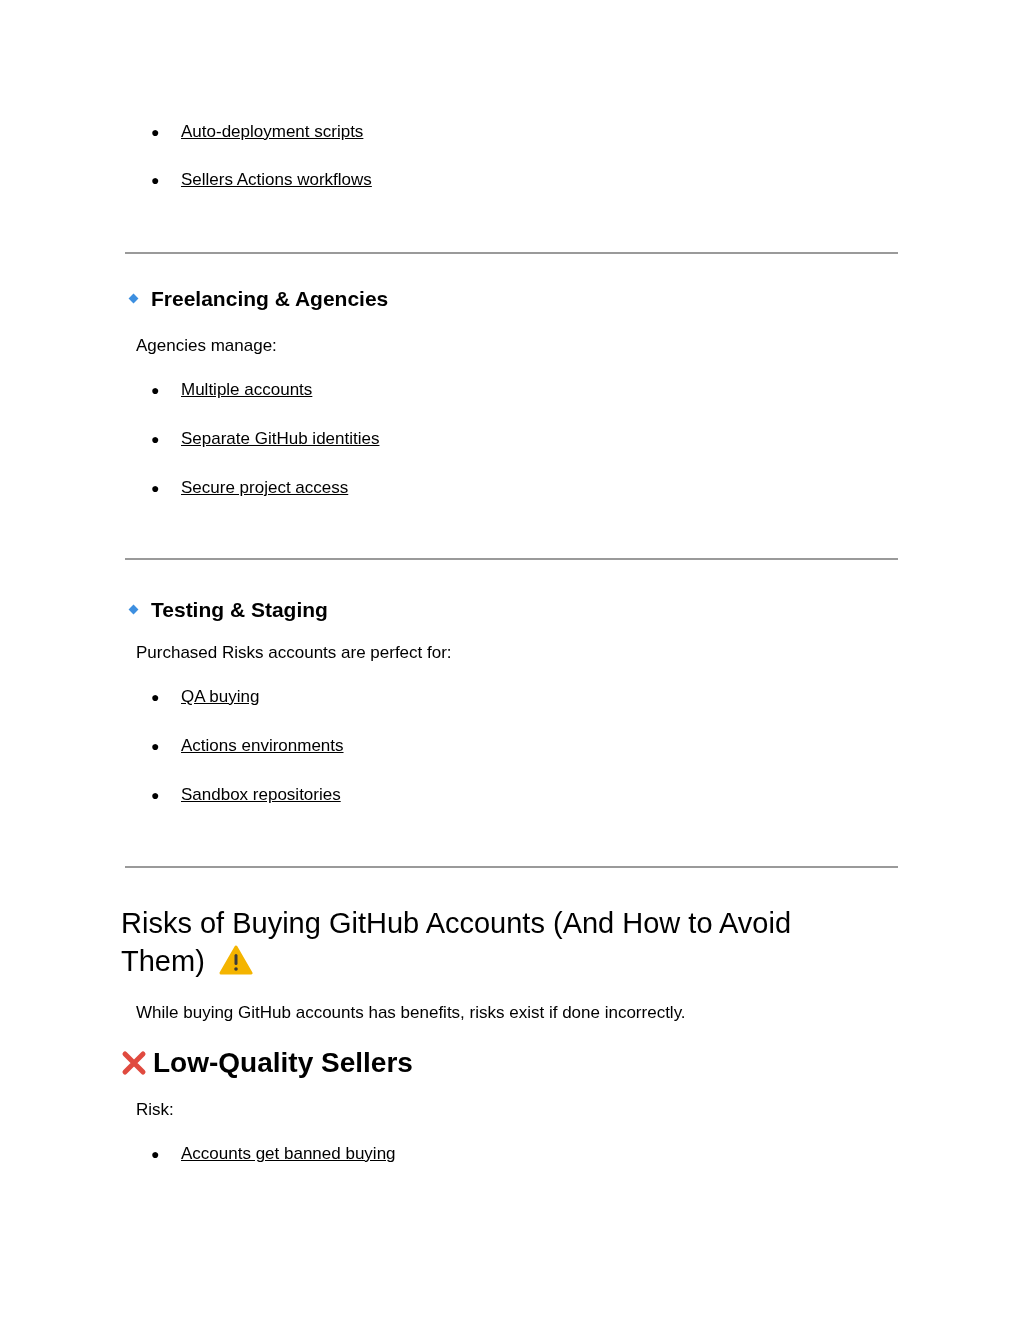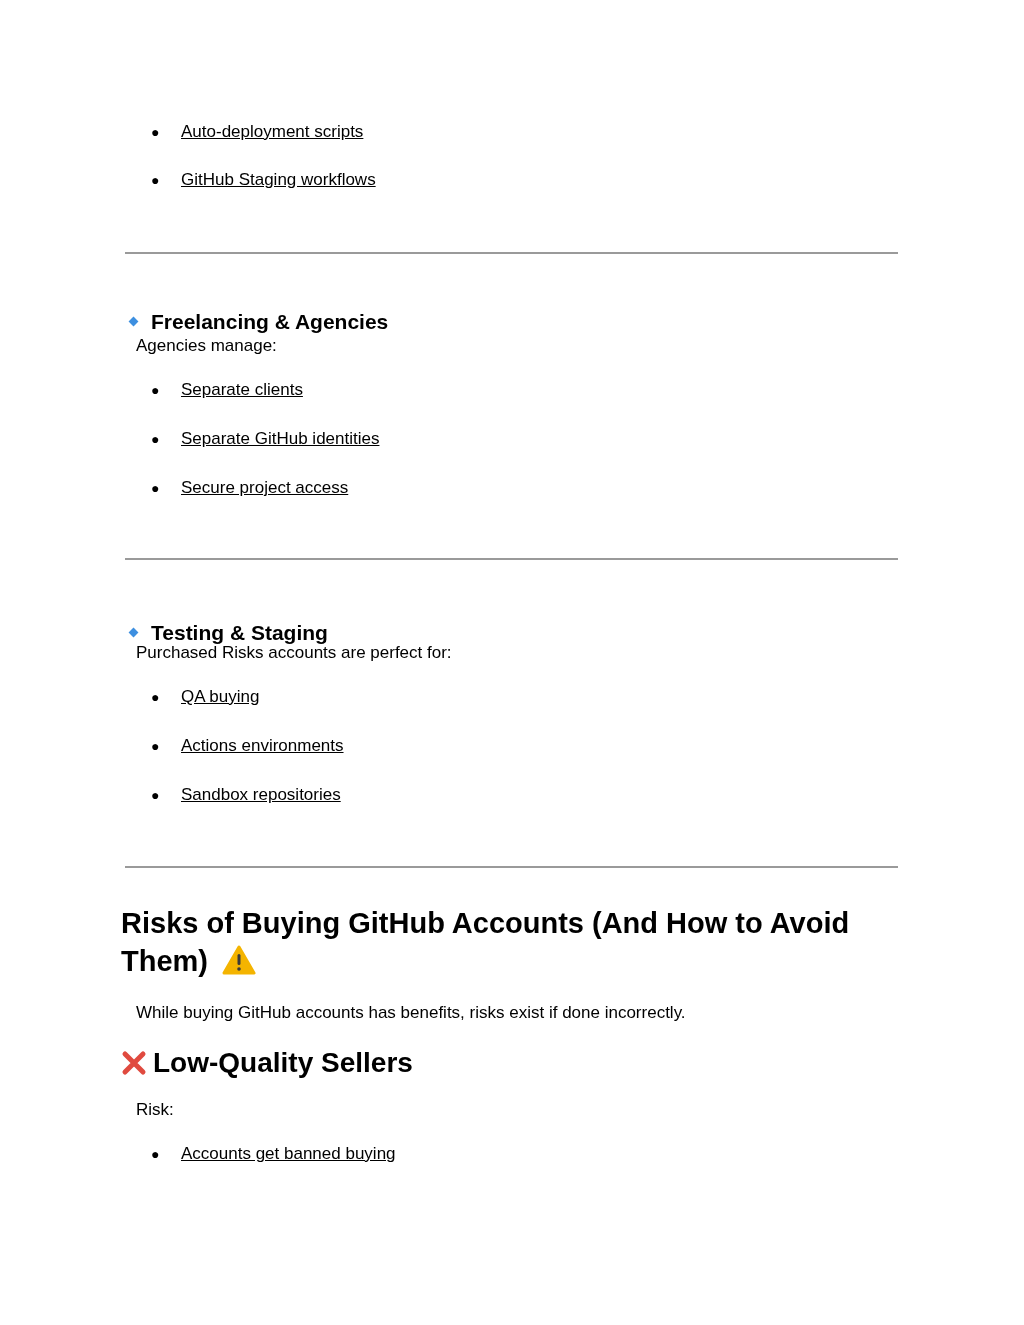--- a/index.html
+++ b/index.html
@@ -3,49 +3,49 @@
 <meta charset="utf-8">
 <style>
   html, body { margin: 0; padding: 0; background: #ffffff; }
   body { width: 1024px; height: 1325px; position: relative; overflow: hidden;
          font-family: "Liberation Sans", sans-serif; color: #000; }
   .bullet-item { position: absolute; left: 0; font-size: 17px; line-height: 20px; white-space: nowrap; }
   .bullet-item .dot { position: absolute; left: 151px; top: 0; font-size: 14px; }
   .bullet-item .txt { position: absolute; left: 181px; top: 0; text-decoration: underline; }
   .para { position: absolute; left: 136px; font-size: 17px; line-height: 20px; white-space: nowrap; }
   .hr { position: absolute; left: 125px; width: 773px; height: 0; border-top: 2px solid #9a9a9a; }
-  .h3 { position: absolute; left: 125px; font-size: 21px; font-weight: bold; line-height: 24px; white-space: nowrap; margin-top: 23px; }
+  .h3 { position: absolute; left: 125px; font-size: 21px; font-weight: bold; line-height: 24px; white-space: nowrap; }
   .h3 .diamond { display: inline-block; width: 7px; height: 7px; background: #3d8fe0;
                  transform: rotate(45deg); margin: 0 14px 3px 5px; vertical-align: middle; }
-  .h1 { position: absolute; left: 121px; top: 904px; width: 760px; font-size: 29px; font-weight: bold; line-height: 38px; }
+  .h1 { position: absolute; left: 121px; top: 904px; width: 760px; font-size: 29px; font-weight: normal; line-height: 38px; }
   .warn { display: inline-block; vertical-align: -4px; margin-left: 6px; }
   .h3b { position: absolute; left: 121px; top: 1050px; font-size: 28px; font-weight: bold; line-height: 24px; white-space: nowrap; }
   .xmark { display: inline-block; vertical-align: -4px; margin-right: 6px; }
 </style>
 </head>
 <body>
 
 <div class="bullet-item" style="top:122px">
   <span class="dot">●</span>
   <span class="txt">Auto-deployment scripts</span>
 </div>
 <div class="bullet-item" style="top:170px">
   <span class="dot">●</span>
-  <span class="txt">GitHub Staging workflows</span>
+  <span class="txt">Sellers Actions workflows</span>
 </div>
 
 <div class="hr" style="top:252px"></div>
 
 <div class="h3" style="top:287px">
   <span class="diamond"></span><span>Freelancing &amp; Agencies</span>
 </div>
 <div class="para" style="top:336px">Agencies manage:</div>
 <div class="bullet-item" style="top:380px">
   <span class="dot">●</span>
-  <span class="txt">Separate clients</span>
+  <span class="txt">Multiple accounts</span>
 </div>
 <div class="bullet-item" style="top:429px">
   <span class="dot">●</span>
   <span class="txt">Separate GitHub identities</span>
 </div>
 <div class="bullet-item" style="top:478px">
   <span class="dot">●</span>
   <span class="txt">Secure project access</span>
 </div>
 

